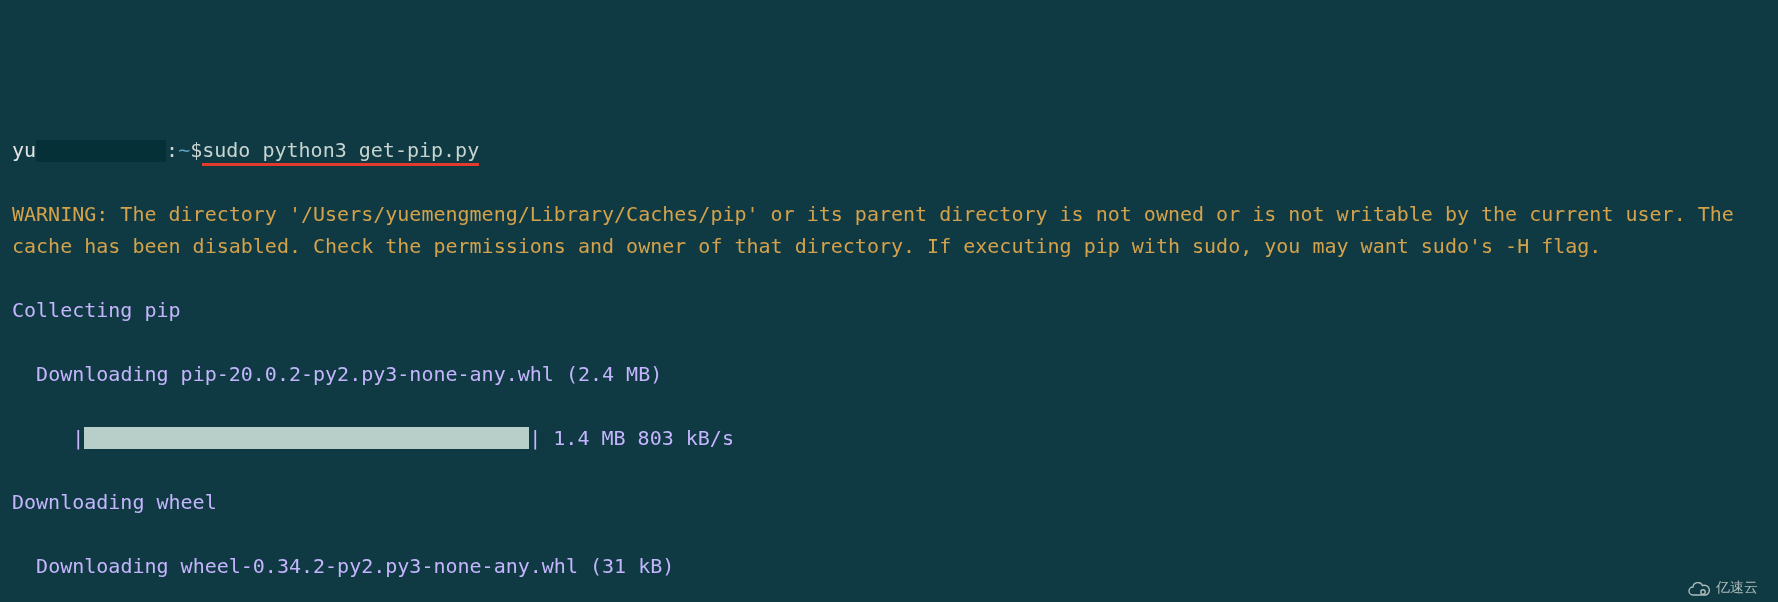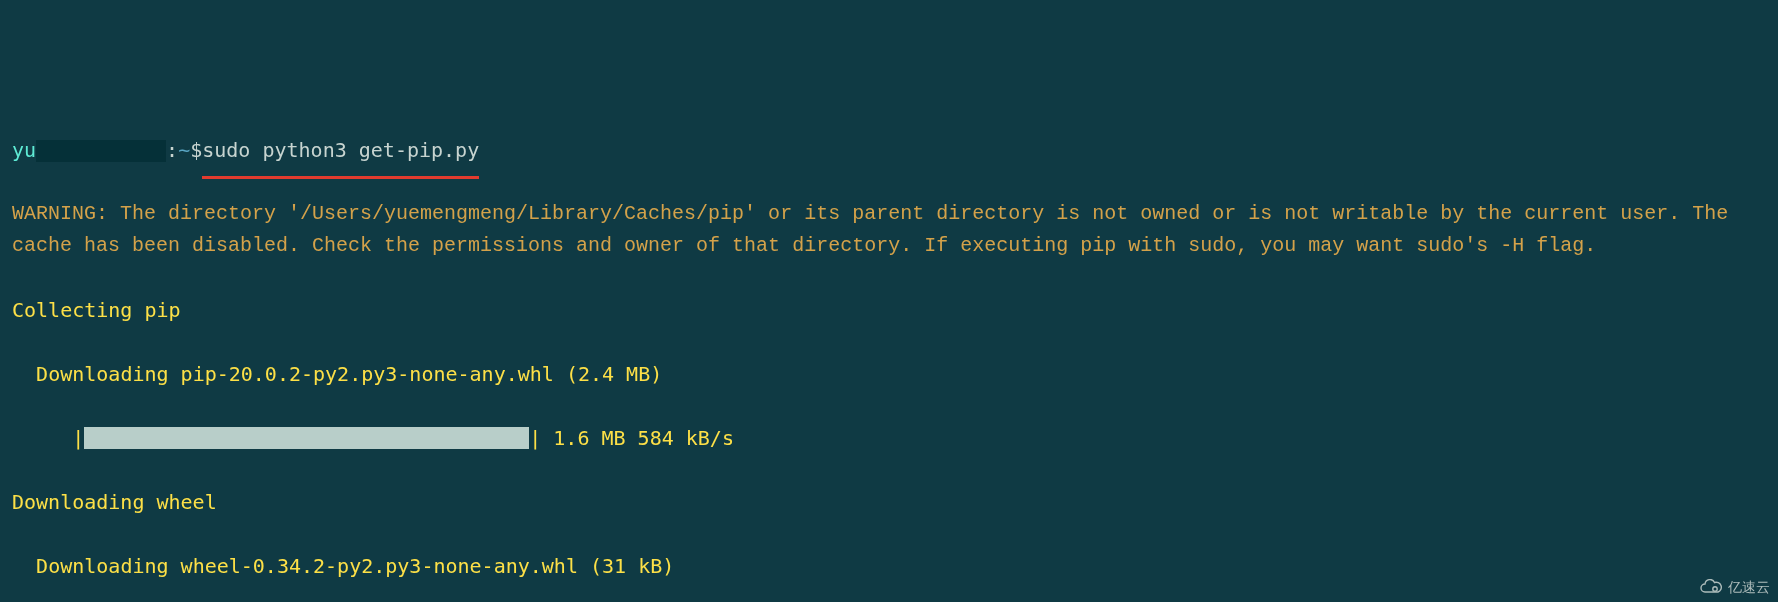--- a/index.html
+++ b/index.html
@@ -17,45 +17,44 @@
       width: 1778px;
       height: 602px;
       overflow: hidden;
       position: relative;
       white-space: pre-wrap;
     }
     .prompt-line {
       white-space: nowrap;
     }
     .prompt-user {
-      color: #5eead4;
+      color: #e5e5e5;
     }
     .prompt-sep {
       color: #c7d4d0;
     }
     .prompt-path {
       color: #5aa6c4;
     }
     .prompt-dollar {
       color: #c7d4d0;
     }
     .cmd {
       color: #c7d4d0;
       position: relative;
     }
     .underline-red {
       border-bottom: 3px solid #e23b2e;
-      padding-bottom: 14px;
+      padding-bottom: 1px;
     }
     .warning {
       color: #d4a24a;
-      font-family: Liberation Mono, monospace;
     }
     .output {
-      color: #fde047;
+      color: #c4b5fd;
     }
     .progress-wrap {
       white-space: pre;
     }
     .progress-bar {
       display: inline-block;
       width: 445px;
       height: 22px;
       background: #b8cec9;
       vertical-align: middle;
@@ -65,43 +64,43 @@
       display: inline-block;
       width: 130px;
       height: 22px;
       background: #053038;
       vertical-align: text-bottom;
       margin-bottom: 0px;
     }
     .watermark {
       position: absolute;
       bottom: 4px;
-      right: 8px;
+      right: 20px;
       display: flex;
-      align-items: center;
+      align-items: flex-end;
       gap: 4px;
       color: #c9d3d0;
       font-family: sans-serif;
       font-size: 14px;
       opacity: 0.85;
     }
     .watermark-icon {
       display: inline-flex;
     }
   </style>
 </head>
 <body>
 
 
 
 <div class="prompt-line"><span class="prompt-user"><span>yu</span><span class="redact"></span><span></span></span><span class="prompt-sep">:</span><span class="prompt-path">~</span><span class="prompt-dollar">$</span><span class="cmd underline-red">sudo python3 get-pip.py</span></div>
 <div class="warning">WARNING: The directory '/Users/yuemengmeng/Library/Caches/pip' or its parent directory is not owned or is not writable by the current user. The cache has been disabled. Check the permissions and owner of that directory. If executing pip with sudo, you may want sudo's -H flag.</div>
 <div class="output">Collecting pip</div>
 <div class="output">  Downloading pip-20.0.2-py2.py3-none-any.whl (2.4 MB)</div>
-<div class="output progress-wrap"><span>     |</span><span class="progress-bar"></span><span>| 1.6 MB 584 kB/s</span></div>
+<div class="output progress-wrap"><span>     |</span><span class="progress-bar"></span><span>| 1.4 MB 803 kB/s</span></div>
 <div class="output">Downloading wheel</div>
 <div class="output">  Downloading wheel-0.34.2-py2.py3-none-any.whl (31 kB)</div>
 
 
 
 
 
 
 
 <div class="watermark">

